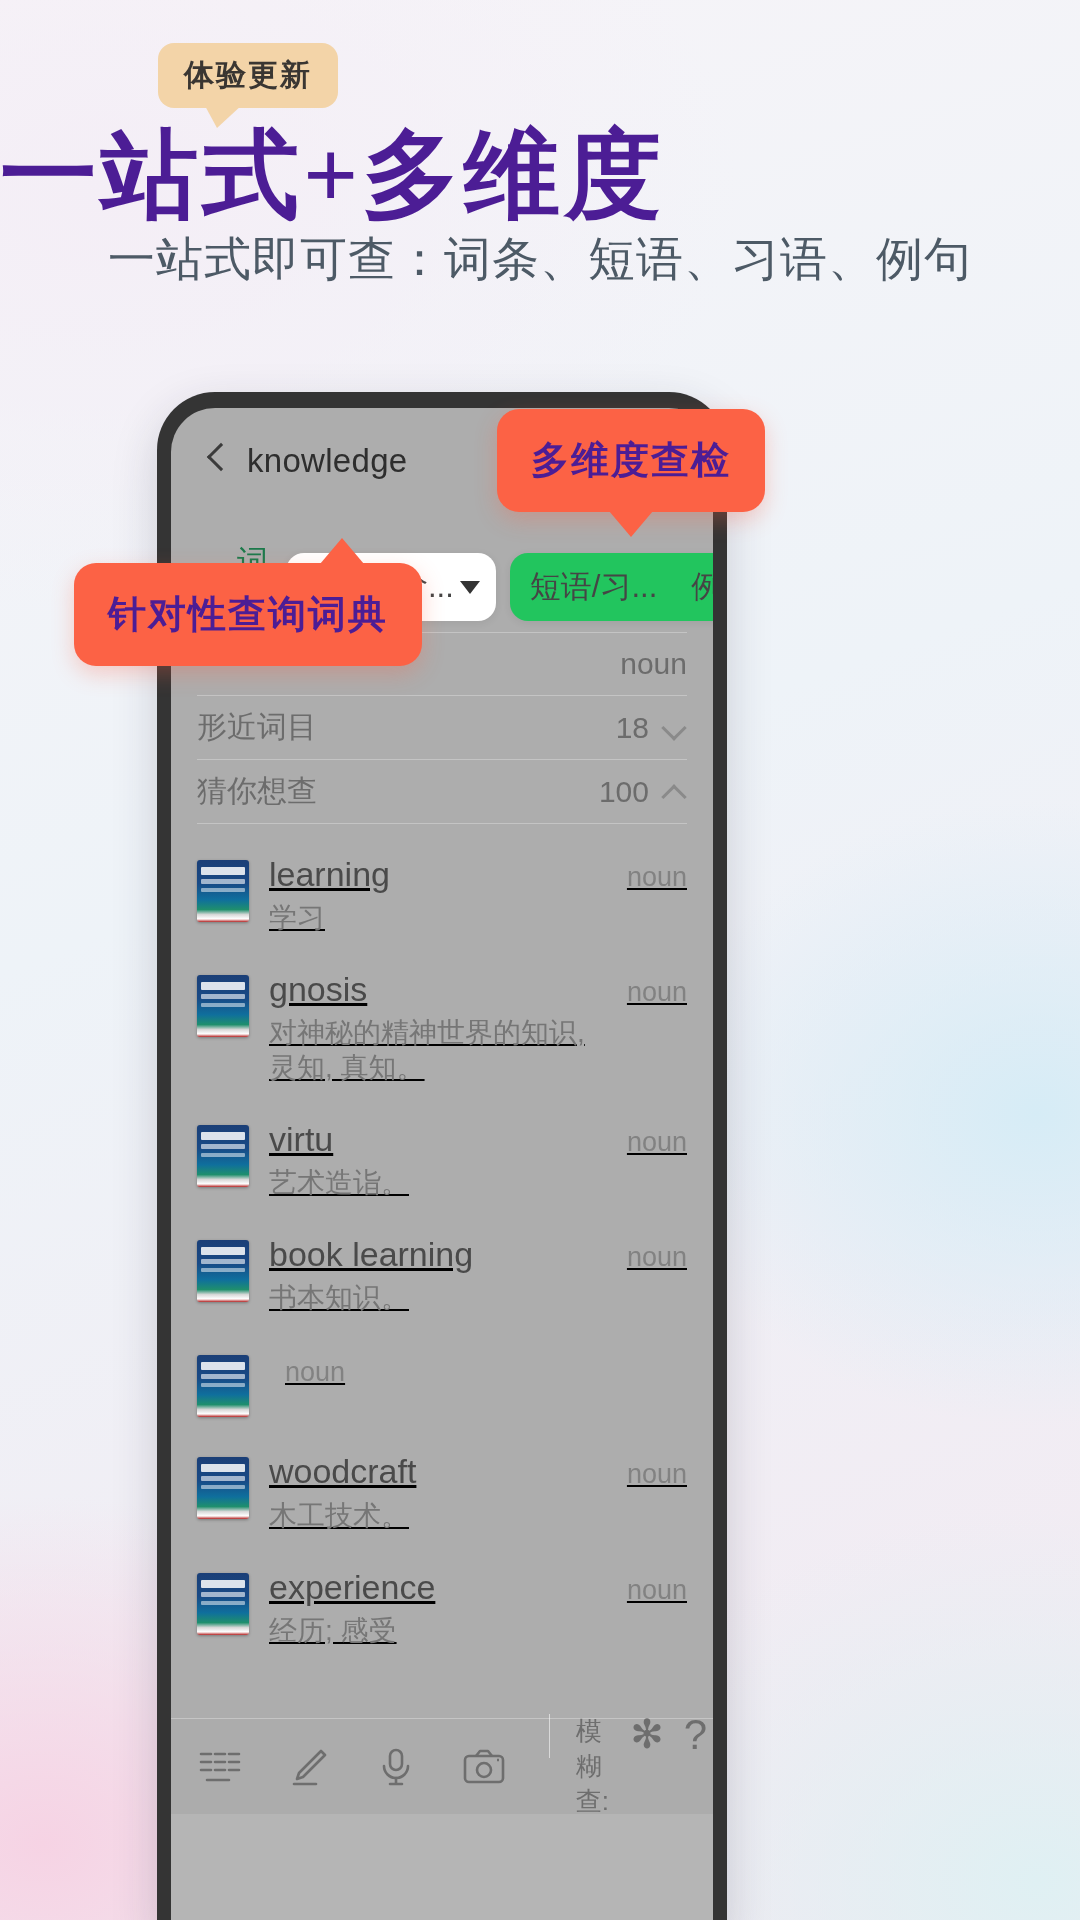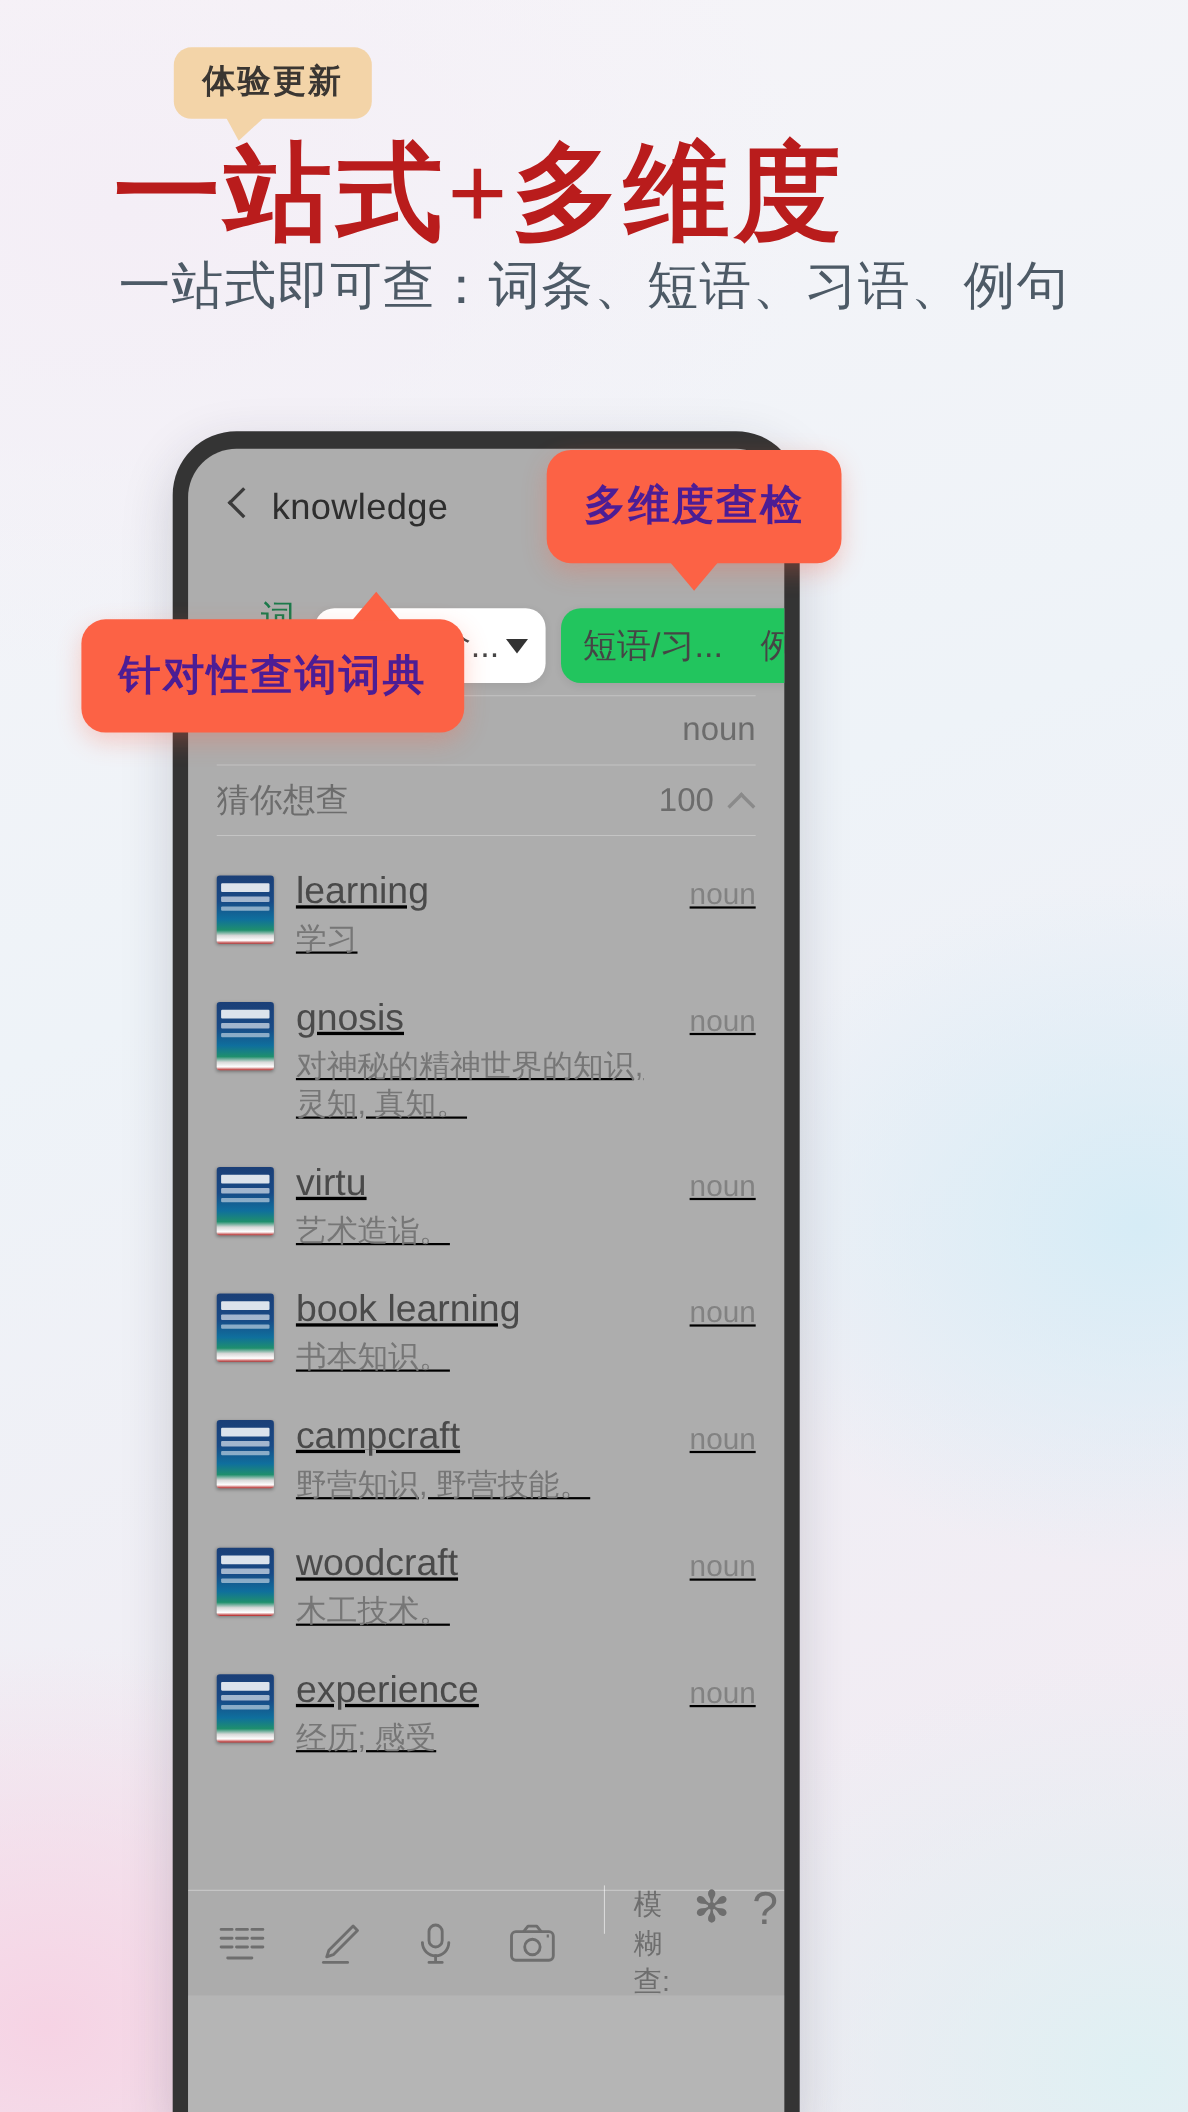--- a/index.html
+++ b/index.html
@@ -28,23 +28,23 @@
   .badge-tail {
     position:absolute; left:46px; bottom:-20px;
     width:0; height:0;
     border-left:13px solid transparent;
     border-right:26px solid transparent;
     border-top:24px solid #f3d4a8;
   }
 
   .headline {
     position:absolute; left:0; top:124px; width:872px;
-    text-align:center;
+    text-align:left;
     font-family:"Liberation Serif","DejaVu Serif",serif;
-    font-weight:700; font-size:97px; color:#b91c1c;
+    font-weight:700; font-size:97px; color:#4c1d95;
     letter-spacing:4px; line-height:1.08;
     white-space:nowrap;
   }
   .subline {
     position:absolute; left:0; top:228px; width:1080px;
     text-align:center;
     font-size:47px; color:#4d5a66; font-weight:400;
     letter-spacing:1px; white-space:nowrap;
   }
 
@@ -237,20 +237,27 @@
       </div>
 
       <div class="collapse-list">
         <div class="crow">
           <span></span>
           <span class="right">
             <span>noun</span>
           </span>
         </div>
 
+        <div class="crow">
+          <span>形近词目</span>
+          <span class="right">
+            <span>18</span>
+            <span class="chev"></span>
+          </span>
+        </div>
 
         <div class="crow">
           <span>猜你想查</span>
           <span class="right">
             <span>100</span>
             <span class="chev up"></span>
           </span>
         </div>
       </div>
 
@@ -307,24 +314,20 @@
           </div>
           <div class="wpos">noun</div>
         </div>
 
         <div class="witem">
           <div class="bookicon">
               <i></i>
               <i class="l2"></i>
               <i class="l3"></i>
             </div>
-          <div class="wbody">
-            <div class="wterm">campcraft</div>
-            <div class="wdef">野营知识, 野营技能。</div>
-          </div>
           <div class="wpos">noun</div>
         </div>
 
         <div class="witem">
           <div class="bookicon">
               <i></i>
               <i class="l2"></i>
               <i class="l3"></i>
             </div>
           <div class="wbody">

